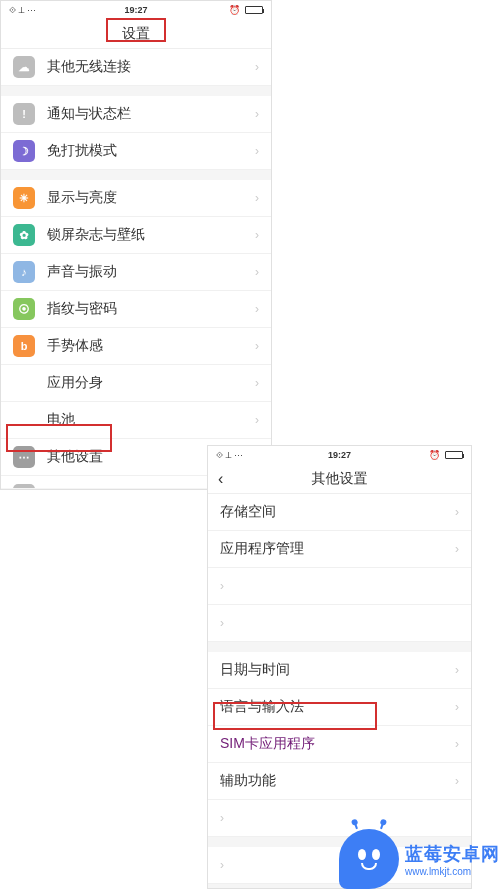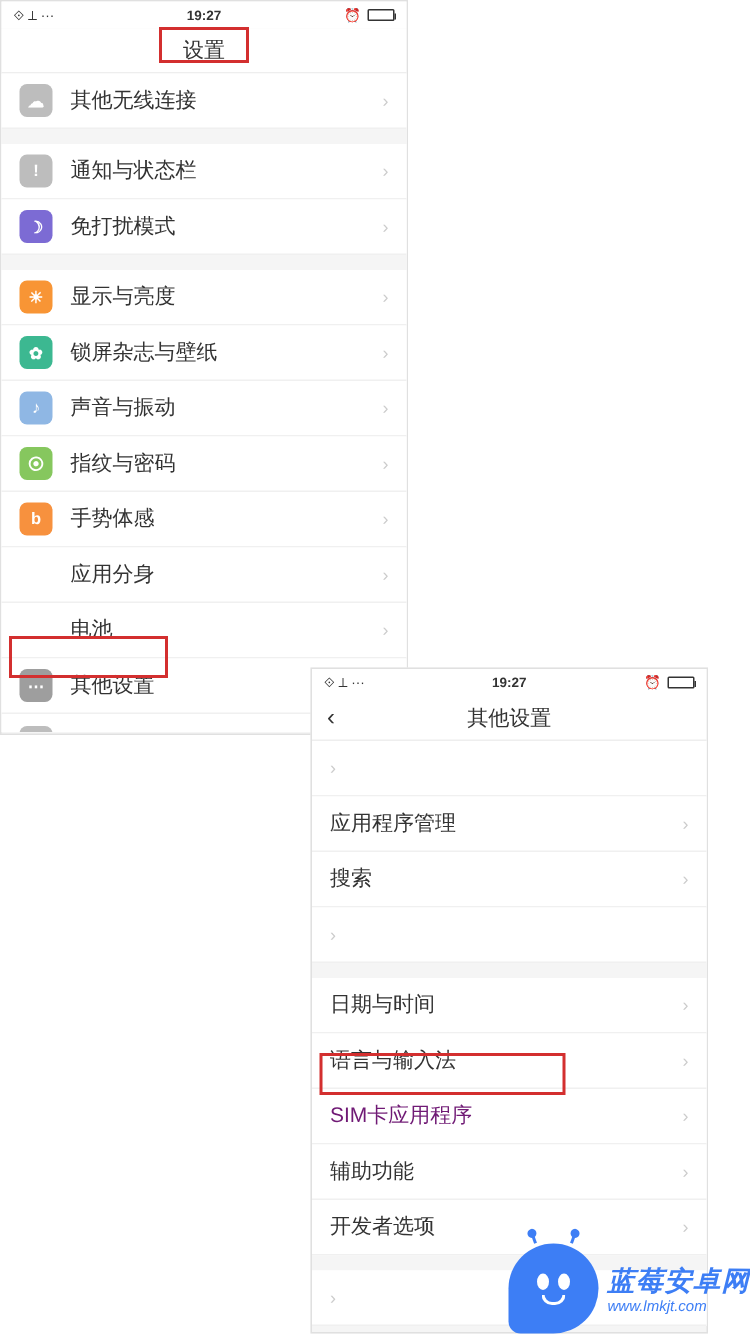--- a/index.html
+++ b/index.html
@@ -46,21 +46,21 @@
     
     .watermark { position: absolute; right: 0; bottom: 0; display: flex; align-items: center; gap: 6px; z-index: 20; }
     .wm-logo { width: 60px; height: 60px; background: #3d7ef5; border-radius: 50% 50% 50% 8px; display: flex; flex-direction: column; align-items: center; justify-content: center; position: relative; }
     .wm-eyes { display: flex; gap: 6px; margin-bottom: 3px; }
     .wm-eye { width: 8px; height: 11px; background: #fff; border-radius: 50%; }
     .wm-mouth { width: 16px; height: 7px; border: 2px solid #fff; border-top: none; border-radius: 0 0 16px 16px; }
     .wm-antenna { position: absolute; top: -6px; width: 2px; height: 6px; background: #3d7ef5; }
     .wm-antenna::after { content: ''; position: absolute; top: -4px; left: -2px; width: 6px; height: 6px; background: #3d7ef5; border-radius: 50%; }
     .wm-antenna.l { left: 16px; transform: rotate(-20deg); }
     .wm-antenna.r { right: 16px; transform: rotate(20deg); }
-    .wm-text { display: flex; flex-direction: column; color: #3d7ef5; font-style: italic; }
+    .wm-text { display: flex; flex-direction: column; color: #3d7ef5; }
     .wm-text-main { font-size: 18px; font-weight: bold; letter-spacing: 1px; }
     .wm-text-sub { font-size: 10px; color: #3d7ef5; }
     
     .cutoff { height: 12px; overflow: hidden; background: #fff; }
     .cutoff .row { border: none; }
   </style>
 </head>
 <body>
 
 <div class="screen screen1">
@@ -180,28 +180,28 @@
         <span>⏰</span>
         <span class="battery"><span class="battery-fill"></span></span>
       </div>
   </div>
   <div class="header">
     <span class="back-btn">‹</span>
     <span class="header-title">其他设置</span>
   </div>
   <div class="list" id="list2">
       <div class="row">
+        <span class="row-label">存储空间</span>
         <span class="chevron">›</span>
       </div>
       <div class="row">
         <span class="row-label">应用程序管理</span>
         <span class="chevron">›</span>
       </div>
       <div class="row">
-        <span class="row-label">搜索</span>
         <span class="chevron">›</span>
       </div>
       <div class="row">
         <span class="chevron">›</span>
       </div>
       <div class="group-gap"></div>
       <div class="row">
         <span class="row-label">日期与时间</span>
         <span class="chevron">›</span>
       </div>
@@ -211,21 +211,20 @@
       </div>
       <div class="row">
         <span class="row-label disabled">SIM卡应用程序</span>
         <span class="chevron">›</span>
       </div>
       <div class="row">
         <span class="row-label">辅助功能</span>
         <span class="chevron">›</span>
       </div>
       <div class="row">
-        <span class="row-label">开发者选项</span>
         <span class="chevron">›</span>
       </div>
       <div class="group-gap"></div>
       <div class="row">
         <span class="chevron">›</span>
       </div>
     </div>
 </div>
 
 <div class="redbox redbox3"></div>

